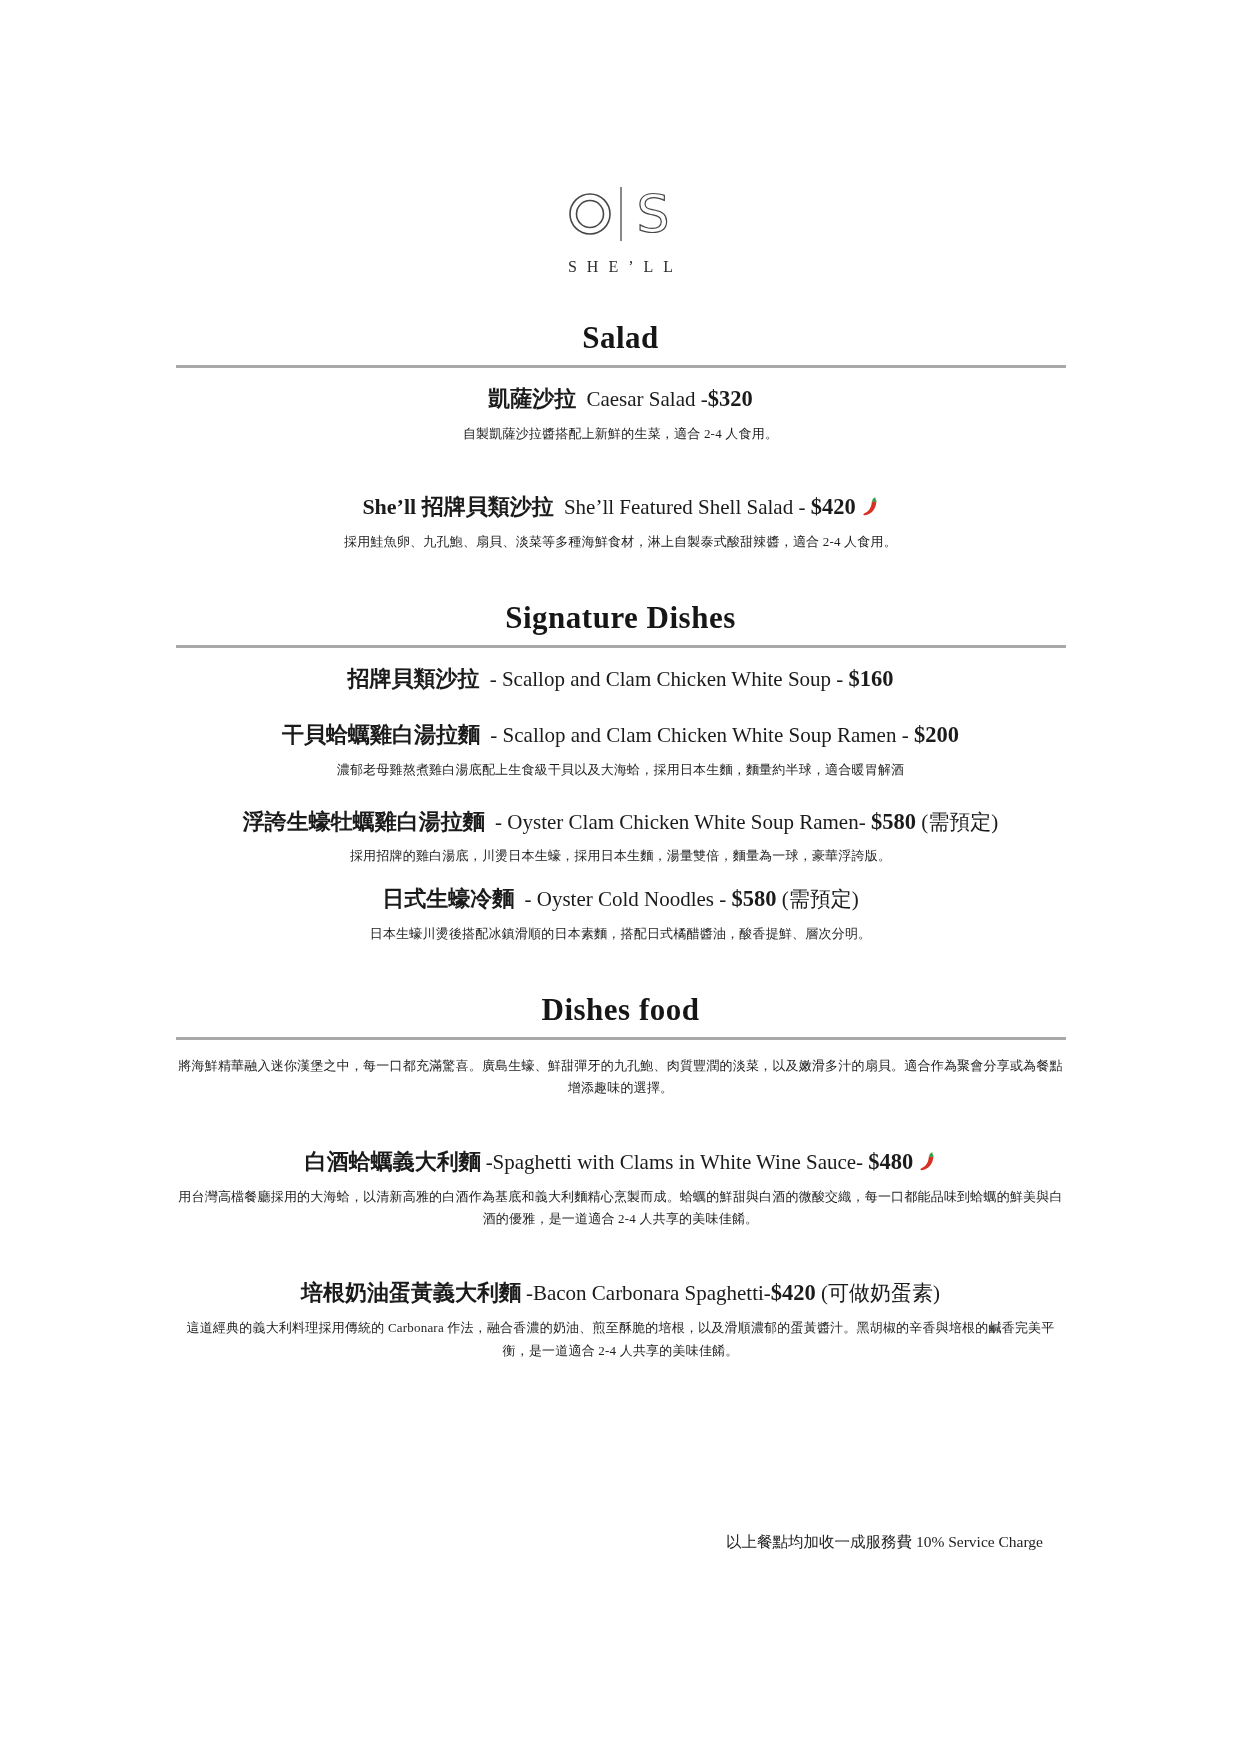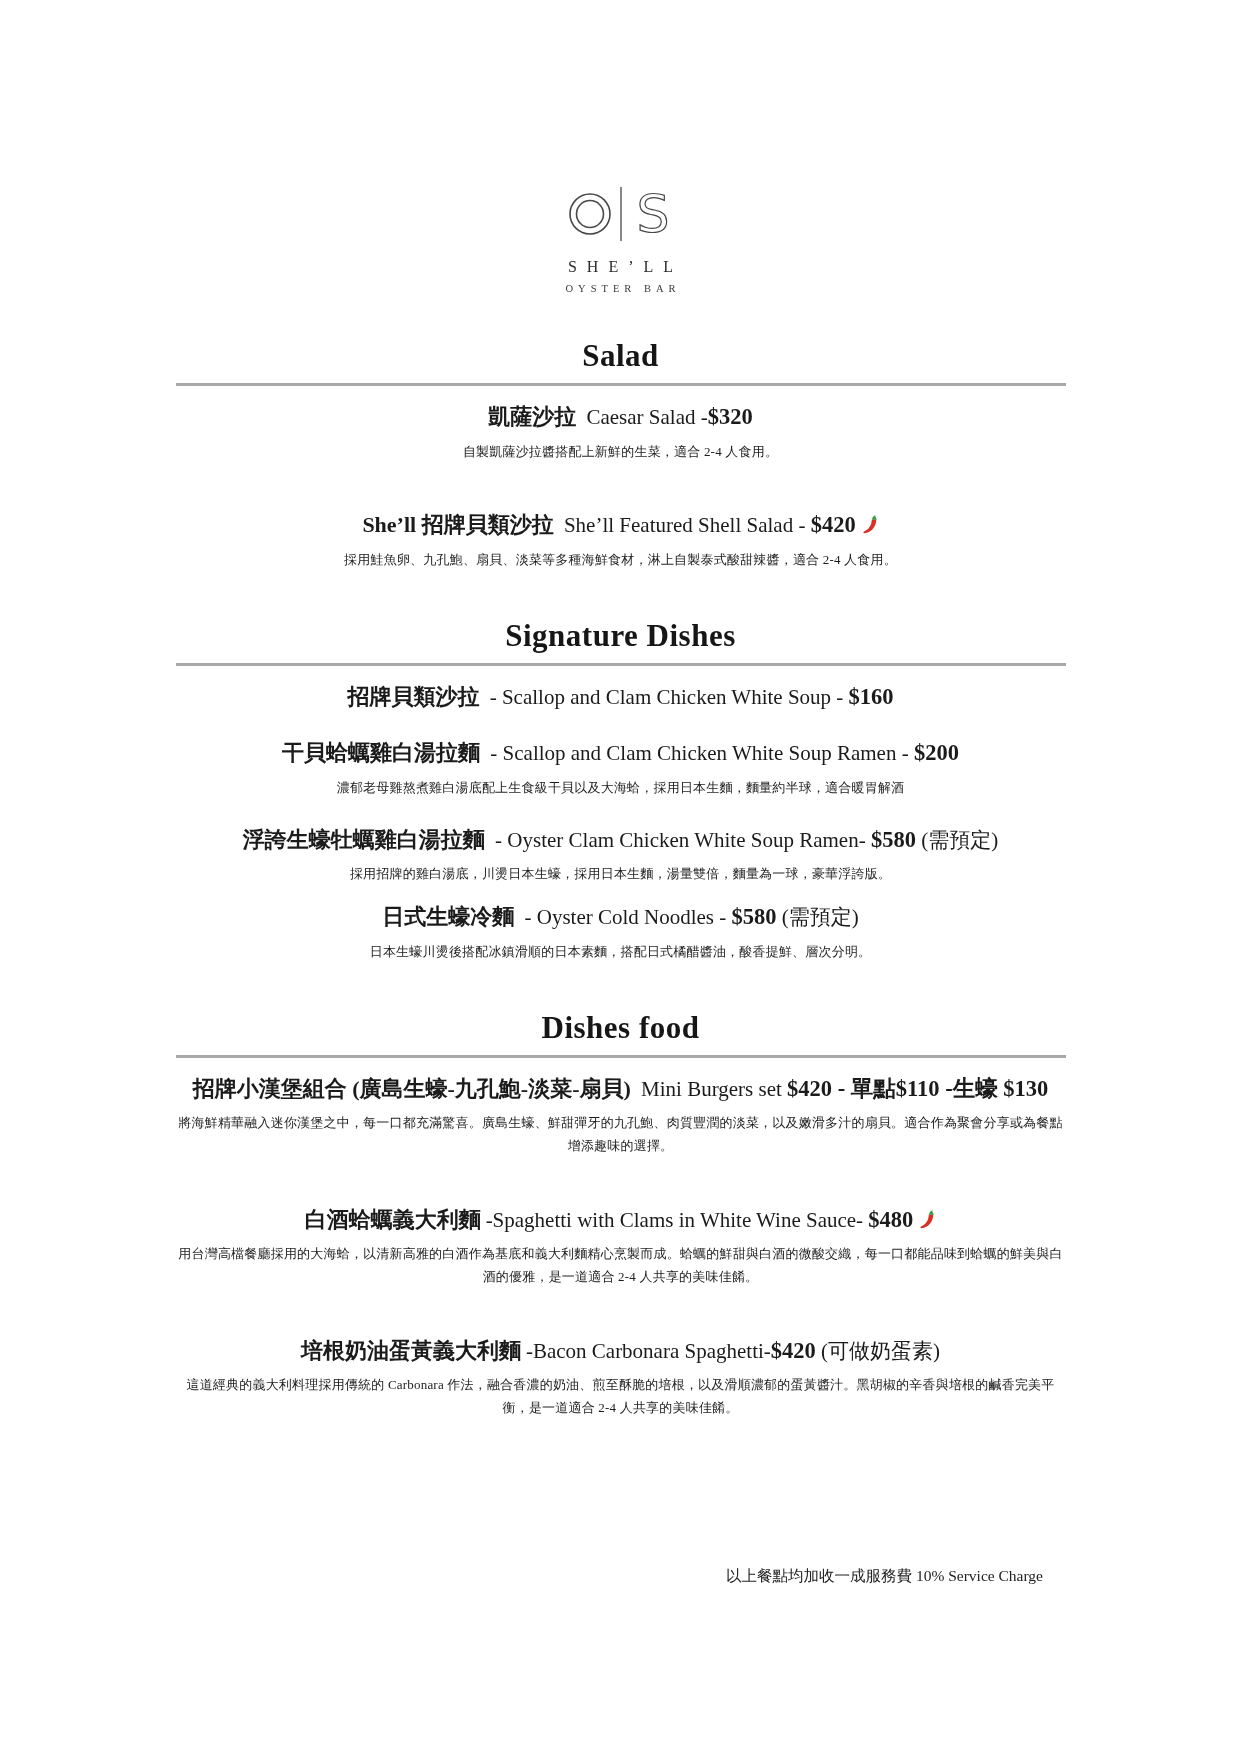--- a/index.html
+++ b/index.html
@@ -46,39 +46,38 @@
   .t-note { font-size: 21px; font-weight: normal; }
   .item-desc {
     margin-top: 7px;
     font-size: 13px; line-height: 1.75; color: #1d1d1d;
     letter-spacing: 0.2px;
   }
   .chili { display: inline-block; width: 18px; height: 23px; vertical-align: -4px; margin-left: 5px; }
 
   
   .footer-note {
-    position: absolute; top: 1566px; right: 198px;
+    position: absolute; top: 1532px; right: 198px;
     font-size: 15.5px; color: #222;
   }
 </style>
 </head>
 <body>
 
 <div class="page">
   <div class="content">
 
     <div class="logo-block">
       <svg class="logo-monogram" width="112" height="64" viewBox="0 0 112 64">
         <circle cx="25" cy="32" r="20" fill="none" stroke="#484848" stroke-width="1.6"></circle>
         <circle cx="25" cy="32" r="13.5" fill="none" stroke="#484848" stroke-width="1.6"></circle>
         <line x1="56" y1="5" x2="56" y2="59" stroke="#6a6a6a" stroke-width="1.6"></line>
         <text x="88" y="50" font-size="52" text-anchor="middle" fill="none" stroke="#484848" stroke-width="1.2" font-family="DejaVu Sans, sans-serif">S</text>
       </svg>
       <div class="logo-wordmark">SHE’LL</div>
-      <div class="logo-subtitle">OYSTER BAR</div>
     </div>
 
     <div class="menu-section" style="margin-top:44px">
       <h2 class="section-title">Salad</h2>
       <div class="rule"></div>
 
       <div class="item gap-sm">
         <div class="item-title"><span class="t-zh">凱薩沙拉</span><span class="t-en"> Caesar Salad -</span><span class="t-price">$320</span></div>
         <p class="item-desc">自製凱薩沙拉醬搭配上新鮮的生菜，適合 2-4 人食用。</p>
       </div>
@@ -114,21 +113,20 @@
         <div class="item-title"><span class="t-zh">日式生蠔冷麵</span><span class="t-en"> - Oyster Cold Noodles - </span><span class="t-price">$580</span><span class="t-note"> (需預定)</span></div>
         <p class="item-desc">日本生蠔川燙後搭配冰鎮滑順的日本素麵，搭配日式橘醋醬油，酸香提鮮、層次分明。</p>
       </div>
     </div>
 
     <div class="menu-section" style="margin-top:46px">
       <h2 class="section-title">Dishes food</h2>
       <div class="rule"></div>
 
       <div class="item gap-sm">
-        <div class="item-title"><span class="t-zh">招牌小漢堡組合 (廣島生蠔-九孔鮑-淡菜-扇貝)</span><span class="t-en"> Mini Burgers set </span><span class="t-price">$420 -  單點$110 -生蠔  $130</span></div>
         <p class="item-desc">將海鮮精華融入迷你漢堡之中，每一口都充滿驚喜。廣島生蠔、鮮甜彈牙的九孔鮑、肉質豐潤的淡菜，以及嫩滑多汁的扇貝。適合作為聚會分享或為餐點增添趣味的選擇。</p>
       </div>
 
       <div class="item gap-lg">
         <div class="item-title"><span class="t-zh">白酒蛤蠣義大利麵</span><span class="t-en">-Spaghetti with Clams in White Wine Sauce- </span><span class="t-price">$480</span><svg class="chili" viewBox="0 0 20 24">
               <path d="M12 6.5 L17 6.5 C17 14.5 11.5 20.8 4 21.8 C2.6 22 2.1 20.4 3.4 19.8 C9 17.2 11.8 12.9 12 6.5 Z" fill="#d93025"></path>
               <path d="M12.4 6.8 C12.3 4.2 13.6 2.2 16 1.6 C15.6 3.9 17.2 4.8 17.6 6.8 Z" fill="#2f9e44"></path>
             </svg></div>
         <p class="item-desc">用台灣高檔餐廳採用的大海蛤，以清新高雅的白酒作為基底和義大利麵精心烹製而成。蛤蠣的鮮甜與白酒的微酸交織，每一口都能品味到蛤蠣的鮮美與白酒的優雅，是一道適合 2-4 人共享的美味佳餚。</p>
       </div>

